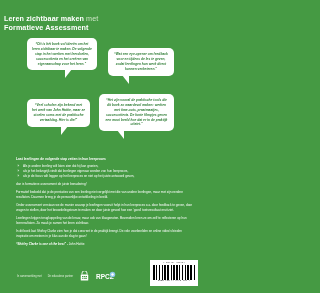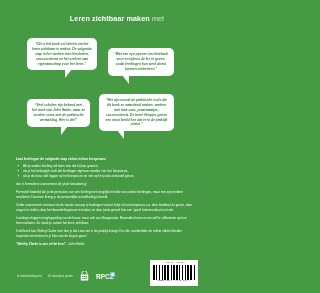--- a/index.html
+++ b/index.html
@@ -13,23 +13,23 @@
     background: #459a43;
     font-family: "Liberation Sans", sans-serif;
     color: #ffffff;
     position: relative;
   }
 
   
   .title-block {
     position: absolute;
     top: 14px;
-    left: 12px;
+    left: 4px;
     width: 210px;
-    text-align: center;
+    text-align: left;
     line-height: 1.28;
   }
   .title-line {
     font-size: 7.2px;
     font-weight: bold;
     letter-spacing: 0.1px;
     white-space: nowrap;
   }
   .title-light {
     font-weight: normal;
@@ -194,20 +194,21 @@
   }
 </style>
 </head>
 <body>
 
 <div class="title-block">
   <div class="title-line">
     <span>Leren zichtbaar maken</span>
     <span class="title-light">met</span>
   </div>
+  <div class="title-line">Formatieve Assessment</div>
 </div>
 
 <div class="bubble b1">
   <span>“Dit is hét boek vol ideeën om het leren zichtbaar te maken. De volgende stap in het werken met leerdoelen, succescriteria en het creëren van eigenaarschap voor het leren.”</span>
   <span class="tail"></span>
 </div>
 
 <div class="bubble b2">
   <span>“Wat een eye-opener om feedback voor en tijdens de les te geven, zodat leerlingen hun werk direct kunnen verbeteren.”</span>
   <span class="tail"></span>

